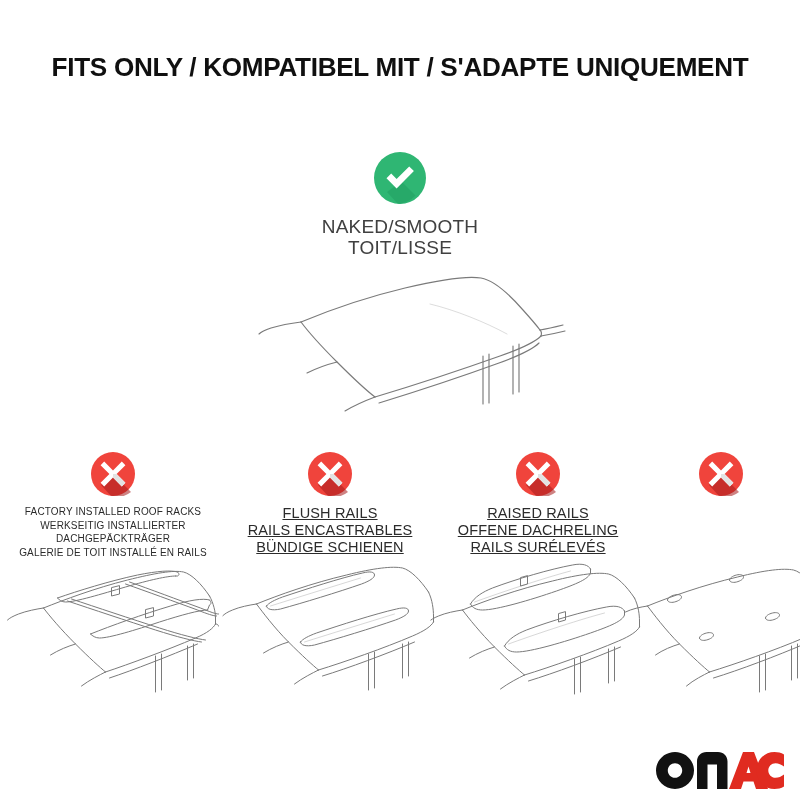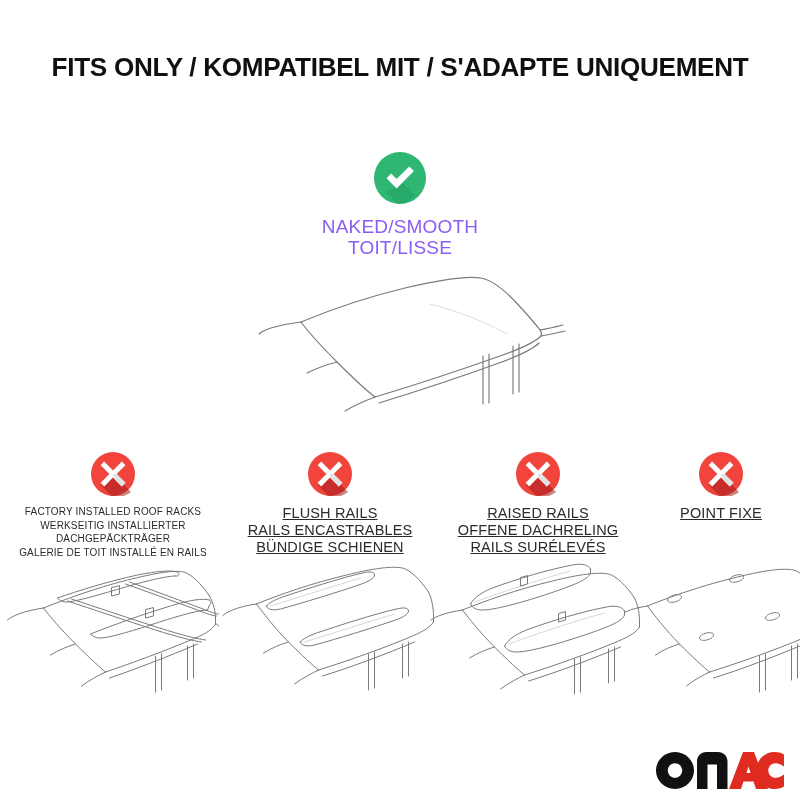--- a/index.html
+++ b/index.html
@@ -45,21 +45,21 @@
     height: 52px;
     margin: 0 auto;
     position: relative;
   }
   .badge svg { display: block; }
 
   .top-labels {
     margin-top: 12px;
     font-size: 19px;
     line-height: 21px;
-    color: #8b5cf6;
+    color: #404040;
     letter-spacing: 0.2px;
   }
 
   
   .top-car {
     position: absolute;
     top: 272px;
     left: 255px;
     width: 320px;
     height: 140px;
@@ -306,21 +306,20 @@
   <div class="col col-4">
     <div class="badge-x">
       <svg width="44" height="44" viewBox="0 0 44 44" xmlns="http://www.w3.org/2000/svg">
         <circle cx="22" cy="22" r="22" fill="#F0443C"></circle>
         <path d="M22 22 L40 40 A22 22 0 0 1 20 43.9 L10 33 Z" fill="#A61B1B" opacity="0.55"></path>
         <path d="M13.2 9.6 L22 18.4 L30.8 9.6 L34.4 13.2 L25.6 22 L34.4 30.8 L30.8 34.4 L22 25.6 L13.2 34.4 L9.6 30.8 L18.4 22 L9.6 13.2 Z" fill="#FFFFFF"></path>
         <path d="M22 22 L25.6 22 L34.4 30.8 L30.8 34.4 L22 25.6 Z" fill="#E3E3E3"></path>
       </svg>
     </div>
     <div class="col-labels">
-      <div class="nowrap">POINT FIXE</div>
     </div>
     <div class="col-car">
       <svg width="195" height="140" viewBox="0 0 195 140" xmlns="http://www.w3.org/2000/svg" fill="none" stroke="#7A7A7A" stroke-width="1" stroke-linecap="round" stroke-linejoin="round">
         <path d="M24 50 C46 41 80 29 114 21 C142 14 160 12 170 14 C178 16 188 26 194 38"></path>
         <path d="M24 50 C30 58 42 74 56 88 C70 102 80 111 86 116"></path>
         <path d="M86 116 C112 108 152 94 180 82 C190 77 195 72 196 68"></path>
         <path d="M194 38 C197 46 197 56 197 62 L196 68"></path>
         <path d="M24 50 C17 51 8 53 2 56"></path>
         <path d="M56 88 C49 90 39 94 32 99"></path>
         <path d="M86 116 C80 119 70 124 63 130"></path>

